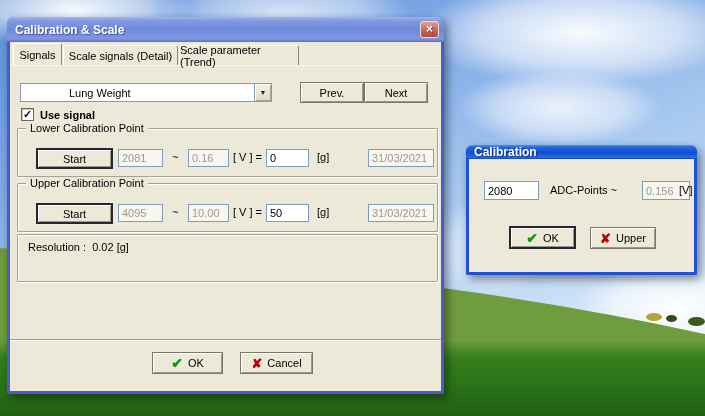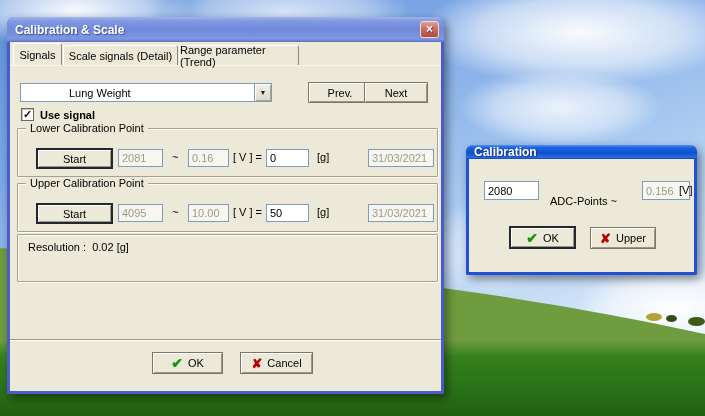--- a/index.html
+++ b/index.html
@@ -120,31 +120,31 @@
   </div>
   <div class="client">
     <div class="tabline"></div>
     <div class="tab active" style="left:3px; width:49px;">
       <span>Signals</span>
     </div>
     <div class="tab" style="left:53px; width:115px;">
       <span>Scale signals (Detail)</span>
     </div>
     <div class="tab" style="left:169px; width:120px;">
-      <span>Range parameter (Trend)</span>
+      <span>Scale parameter (Trend)</span>
     </div>
 
     <div class="combo">
       <span class="combo-value">Lung Weight</span>
       <span class="combo-btn">
           <span>▼</span>
         </span>
     </div>
 
-    <button class="btn" style="left:298px; top:40px; width:64px; height:21px;">
+    <button class="btn" style="left:290px; top:40px; width:64px; height:21px;">
       <span>Prev.</span>
     </button>
     <button class="btn" style="left:354px; top:40px; width:64px; height:21px;">
       <span>Next</span>
     </button>
 
     <span class="checkbox">
       <span class="mark">✓</span>
     </span>
     <span class="label" style="left:30px; top:67px;font-weight:bold;">Use signal</span>
@@ -193,21 +193,21 @@
     </button>
   </div>
 </div>
 
 <div class="win" id="cal-win">
   <div class="titlebar active">
     <span>Calibration</span>
   </div>
   <div class="client">
     <input class="field" style="left: 15px; top: 22px; width: 55px; height: 19px;" value="2080">
-    <span class="label" style="left:81px; top:36px;">ADC-Points ~</span>
+    <span class="label" style="left:81px; top:25px;">ADC-Points ~</span>
     <input class="field disabled" style="left: 155px; top: 22px; width: 48px; height: 19px; margin-left: 18px;" value="0.156">
     <span class="label" style="left:210px; top:25px;">[V]</span>
 
     <button class="btn btn-default" style="left:40px; top:67px; width:67px; height:23px;">
       <span class="glyph-check">✔</span>
       <span>OK</span>
     </button>
     <button class="btn" style="left:121px; top:68px; width:66px; height:22px;">
       <span class="glyph-cross">✘</span>
       <span>Upper</span>

